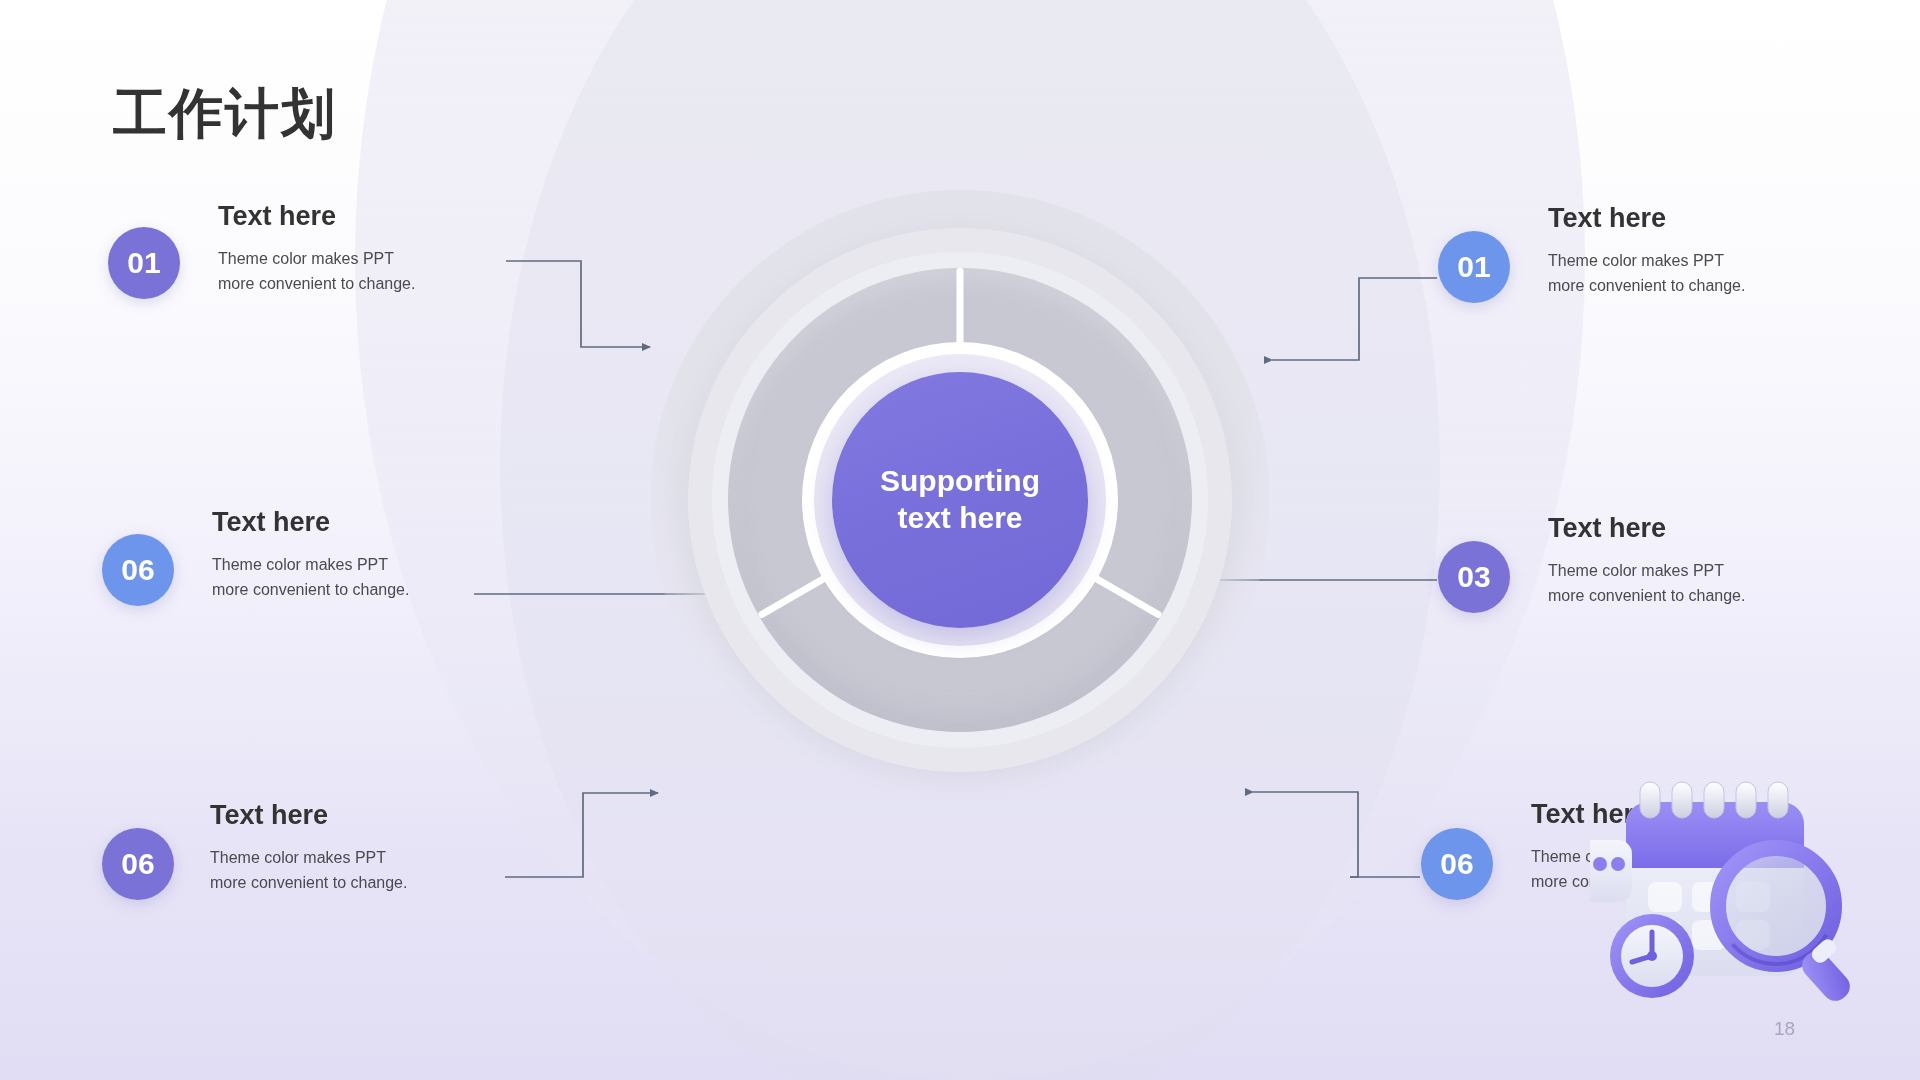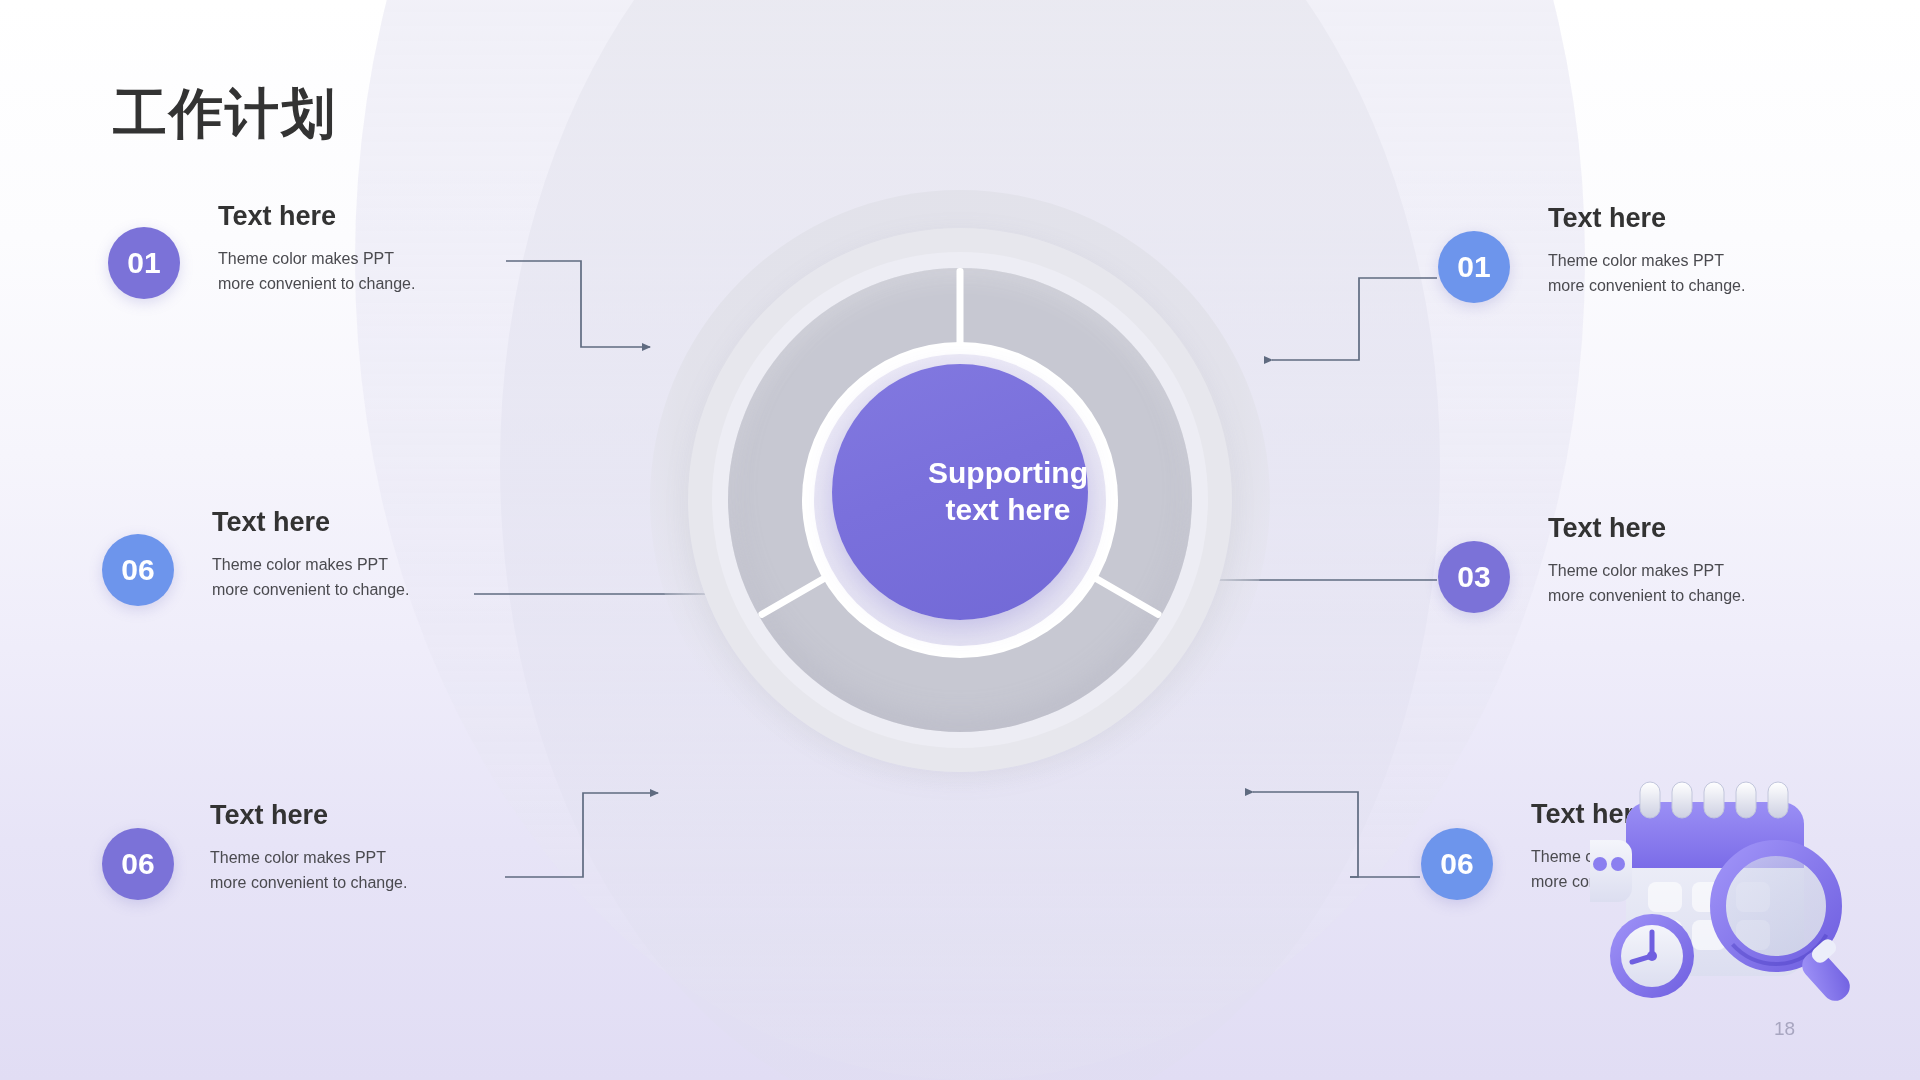--- a/index.html
+++ b/index.html
@@ -98,23 +98,23 @@
   .ring-gap-2 {
     left:152px; top:152px; width:316px; height:316px;
     background:#ffffff;
   }
   .ring-inner-halo {
     left:164px; top:164px; width:292px; height:292px;
     background:linear-gradient(180deg,#eceaf6 0%,#e4e2f2 100%);
   }
   
   .core {
-    left:182px; top:174px; width:256px; height:256px;
+    left:182px; top:182px; width:256px; height:256px;
     background:linear-gradient(160deg,#8279e0 0%,#7a70dc 45%,#7269d6 100%);
-    display:flex; align-items:center; justify-content:flex-end;
+    display:flex; align-items:center; justify-content:center;
     box-shadow:0 8px 26px rgba(110,100,200,.28);
   }
   .core-text {
     color:#ffffff; font-size:30px; font-weight:700;
     line-height:1.22; text-align:center;
     white-space:pre-line;
   }
 
   
   #connectors { position:absolute; inset:0; width:1920px; height:1080px; }

